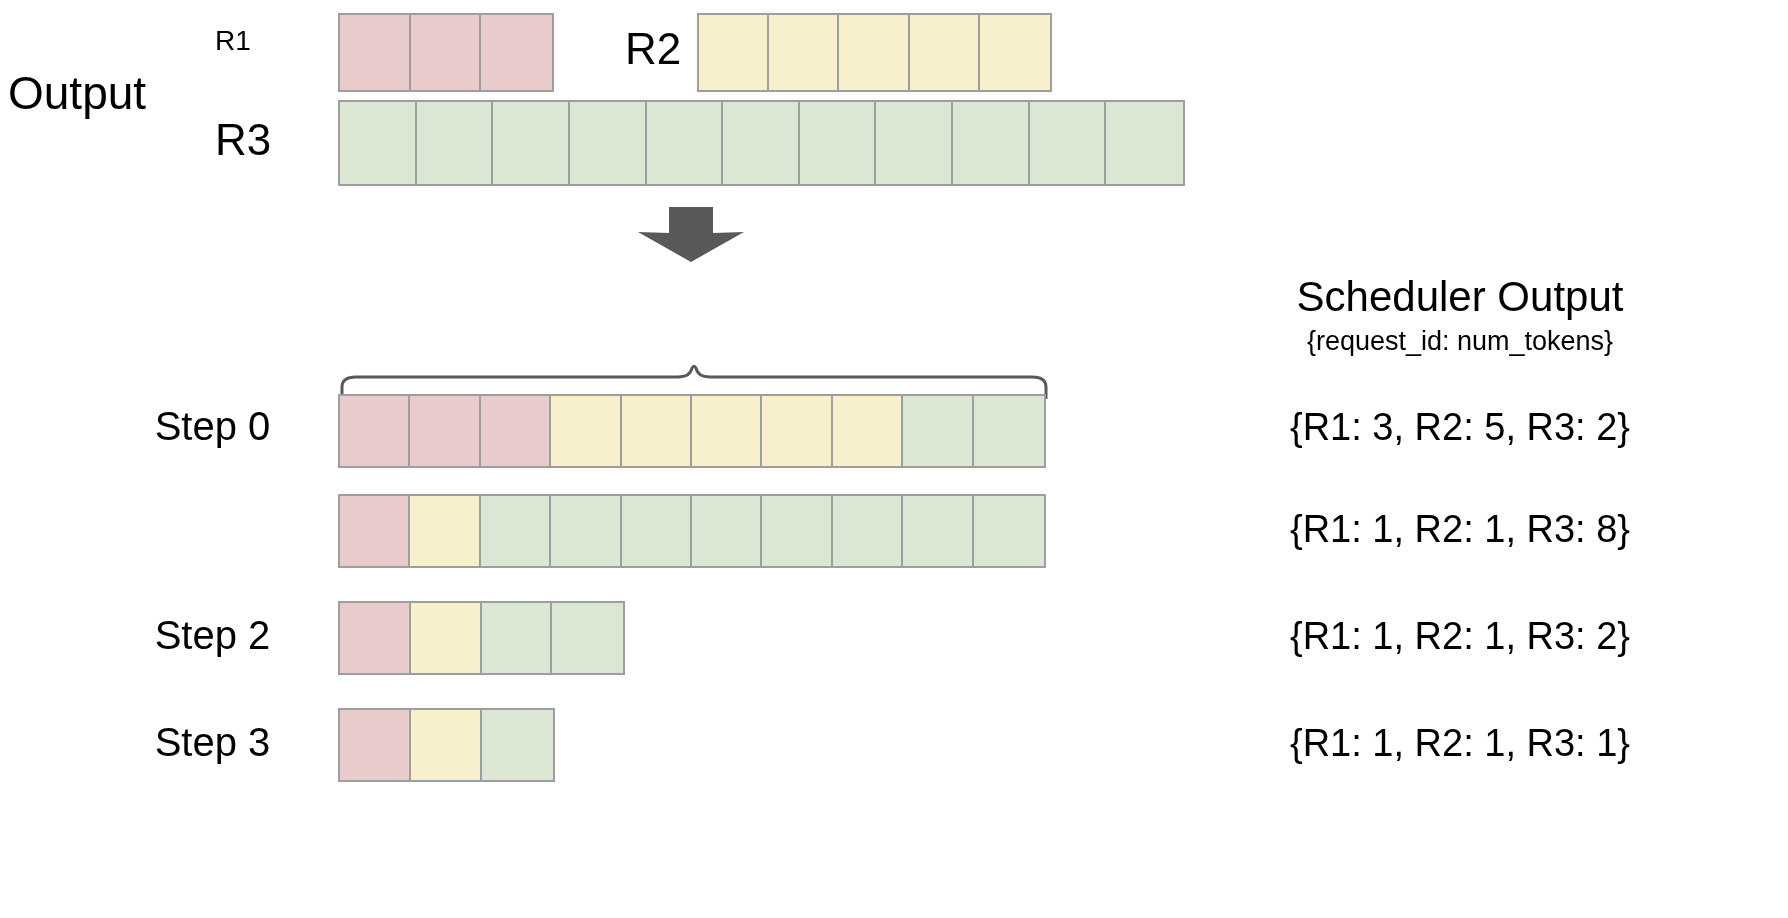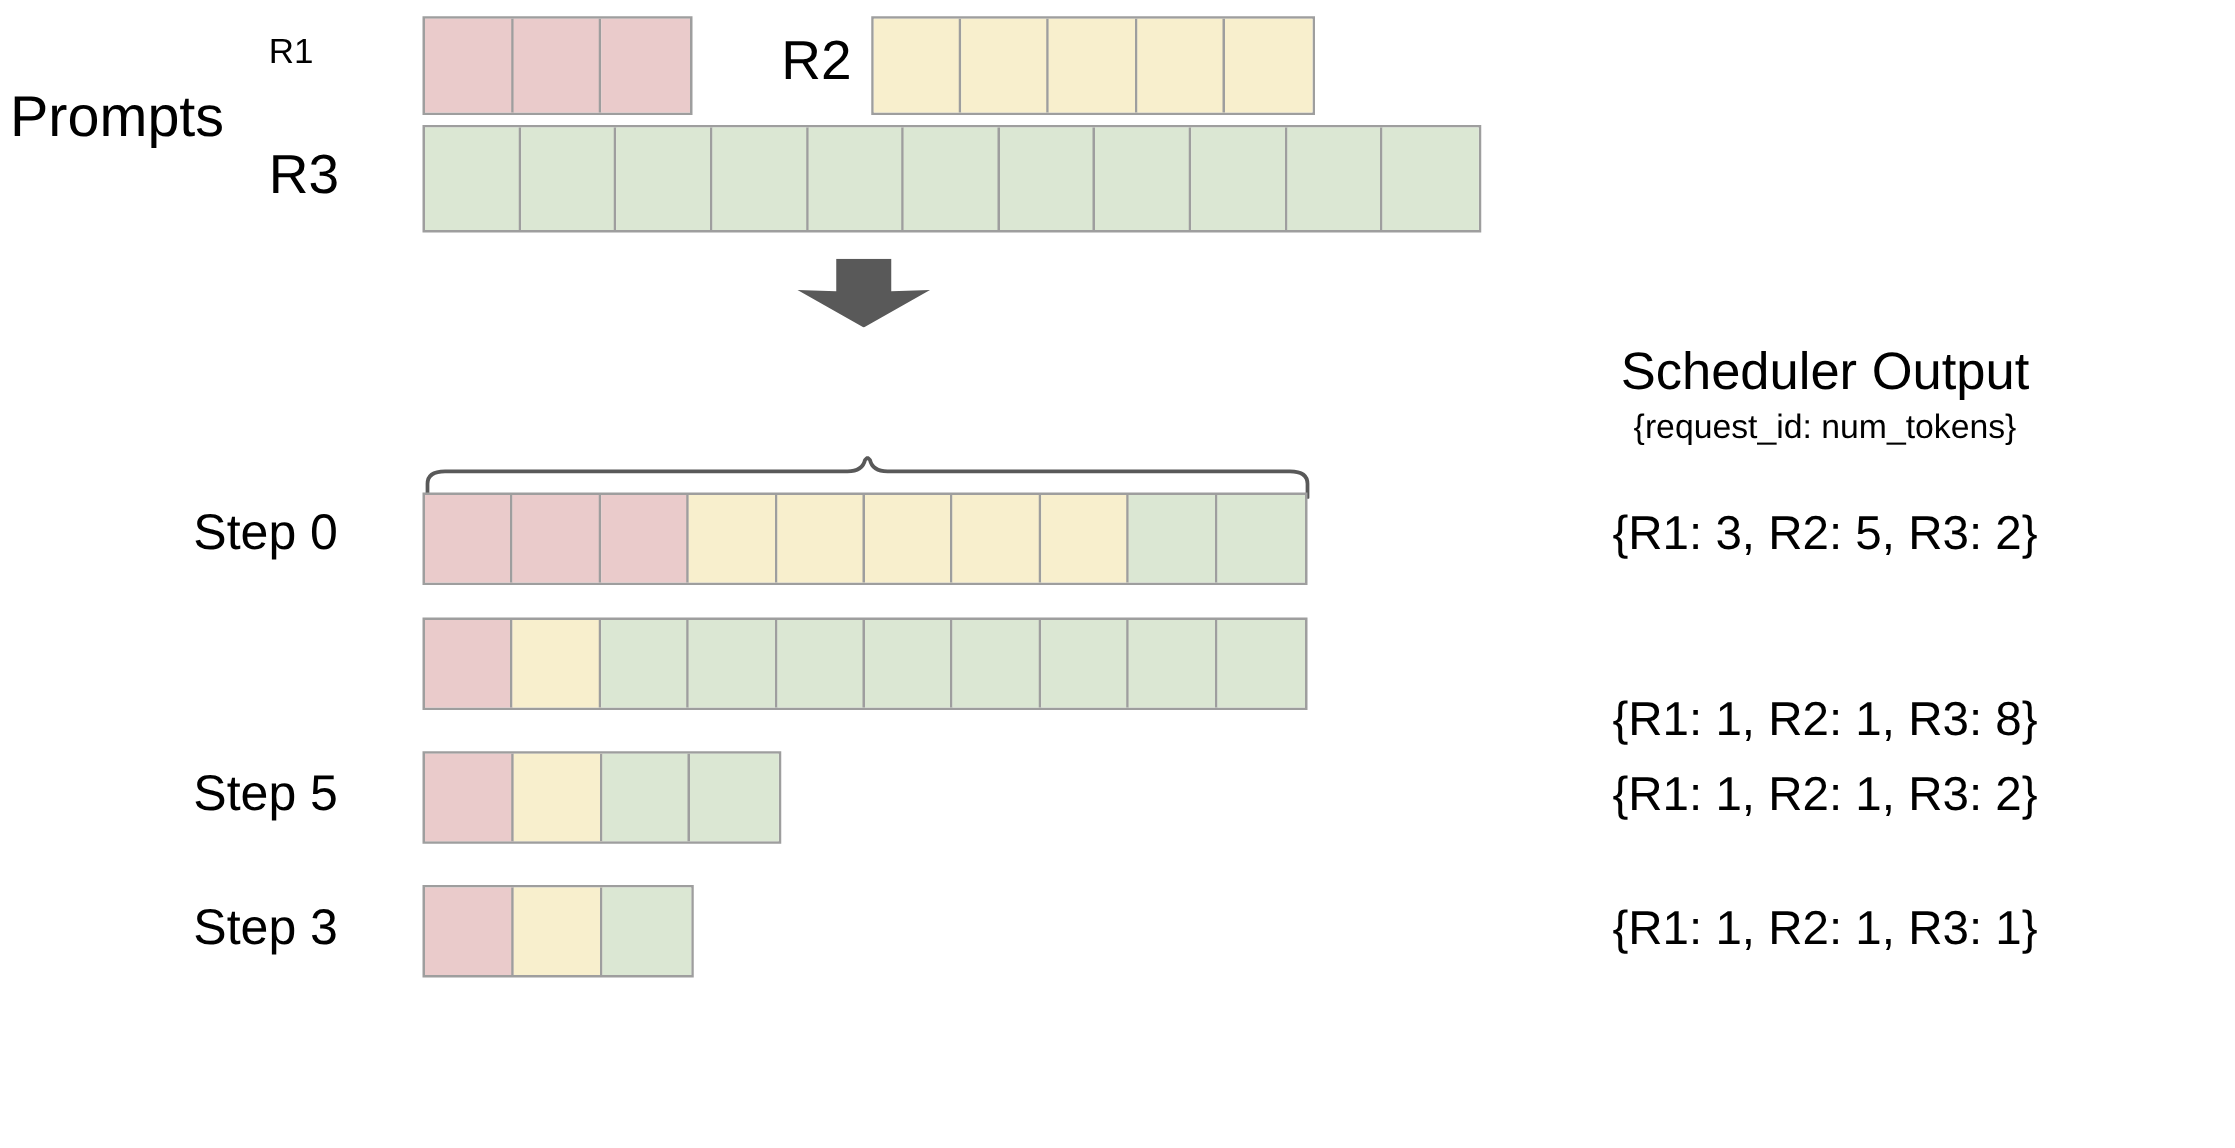--- a/index.html
+++ b/index.html
@@ -88,21 +88,21 @@
   .arrow-wrap { position: absolute; left: 636px; top: 207px; }
 
   
   .brace-wrap { position: absolute; left: 338px; top: 365px; }
 </style>
 </head>
 <body>
 
 <div id="canvas">
 
-  <div class="lbl lbl-prompts">Prompts</div>
+  <div class="lbl lbl-prompts">Output</div>
 
   <div class="lbl lbl-r1">R1</div>
   <div class="lbl lbl-r2">R2</div>
   <div class="lbl lbl-r3">R3</div>
 
   <div class="row" id="row-r1" style="left:338px; top:13px; width:216px; height:79px;">
       <div class="cell c-pink" style="width: 33.3333%;"></div>
       <div class="cell c-pink" style="width: 33.3333%;"></div>
       <div class="cell c-pink" style="width: 33.3333%;"></div>
     </div>
@@ -166,23 +166,23 @@
       <div class="cell c-yellow" style="width: 10%;"></div>
       <div class="cell c-green" style="width: 10%;"></div>
       <div class="cell c-green" style="width: 10%;"></div>
       <div class="cell c-green" style="width: 10%;"></div>
       <div class="cell c-green" style="width: 10%;"></div>
       <div class="cell c-green" style="width: 10%;"></div>
       <div class="cell c-green" style="width: 10%;"></div>
       <div class="cell c-green" style="width: 10%;"></div>
       <div class="cell c-green" style="width: 10%;"></div>
     </div>
-  <div class="lbl lbl-out" style="top:510px;margin-top:47px;">{R1: 1, R2: 1, R3: 8}</div>
+  <div class="lbl lbl-out" style="top:510px;">{R1: 1, R2: 1, R3: 8}</div>
 
-  <div class="lbl lbl-step" style="top:615px;">Step 5</div>
+  <div class="lbl lbl-step" style="top:615px;">Step 2</div>
   <div class="row" id="row-step2" style="left:338px; top:601px; width:287px; height:74px;">
       <div class="cell c-pink" style="width: 25%;"></div>
       <div class="cell c-yellow" style="width: 25%;"></div>
       <div class="cell c-green" style="width: 25%;"></div>
       <div class="cell c-green" style="width: 25%;"></div>
     </div>
   <div class="lbl lbl-out" style="top:617px;">{R1: 1, R2: 1, R3: 2}</div>
 
   <div class="lbl lbl-step" style="top:722px;">Step 3</div>
   <div class="row" id="row-step3" style="left:338px; top:708px; width:217px; height:74px;">

